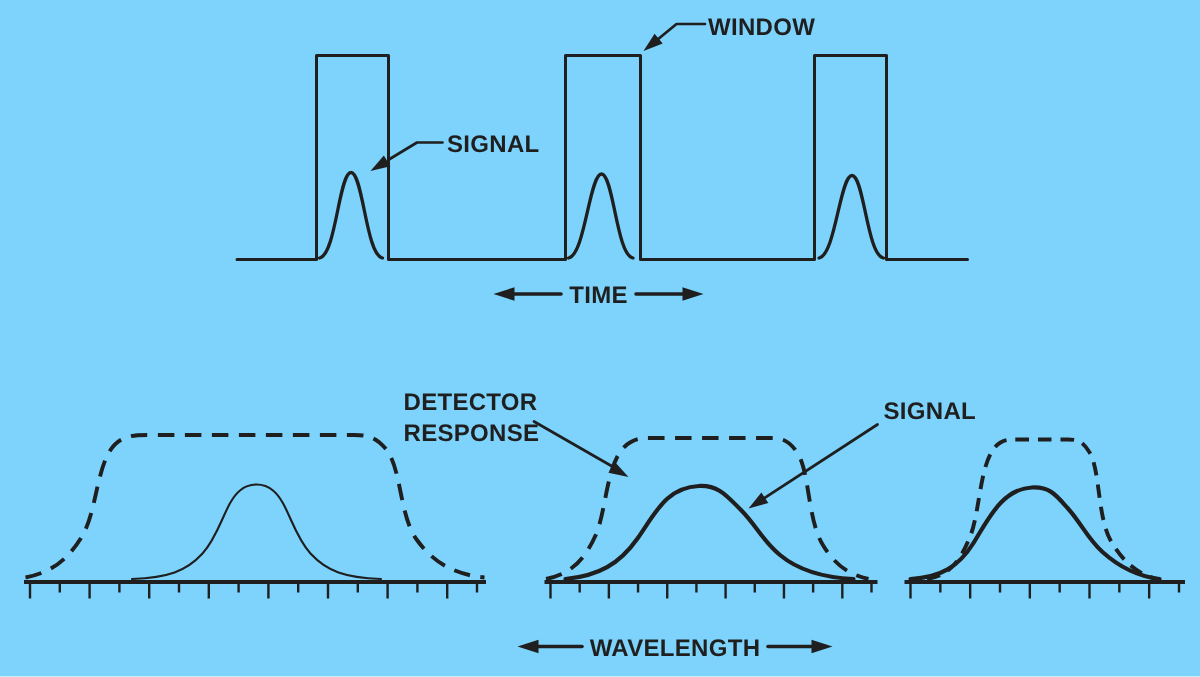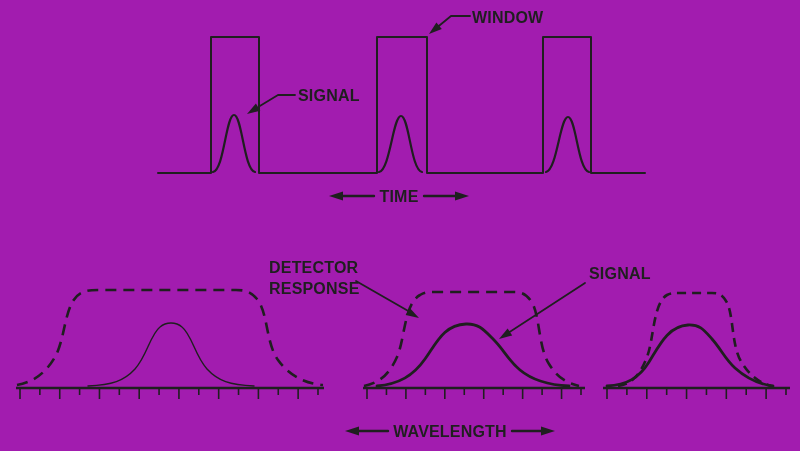--- a/index.html
+++ b/index.html
@@ -1,19 +1,19 @@
 <!DOCTYPE html>
 <html><head>
 <meta charset="utf-8">
 <style>
   html,body{margin:0;padding:0;background:#fff;}
   .canvas{
     position:relative;
     width:800px;height:451px;
-    background:#a21caf;
+    background:#7dd3fc;
     overflow:hidden;
   }
   svg{display:block;}
   .stroke{fill:none;stroke:#1f1f1f;stroke-linecap:round;stroke-linejoin:round;}
   .trace{stroke-width:2;}
   .pulse{stroke-width:2.2;}
   .dashed{stroke-width:2.6;stroke-dasharray:11 7;stroke-linecap:butt;}
   .dashed-sm{stroke-width:2.6;stroke-dasharray:9 6;stroke-linecap:butt;}
   .sig-thin{stroke-width:1.4;}
   .sig-thick{stroke-width:2.8;}

